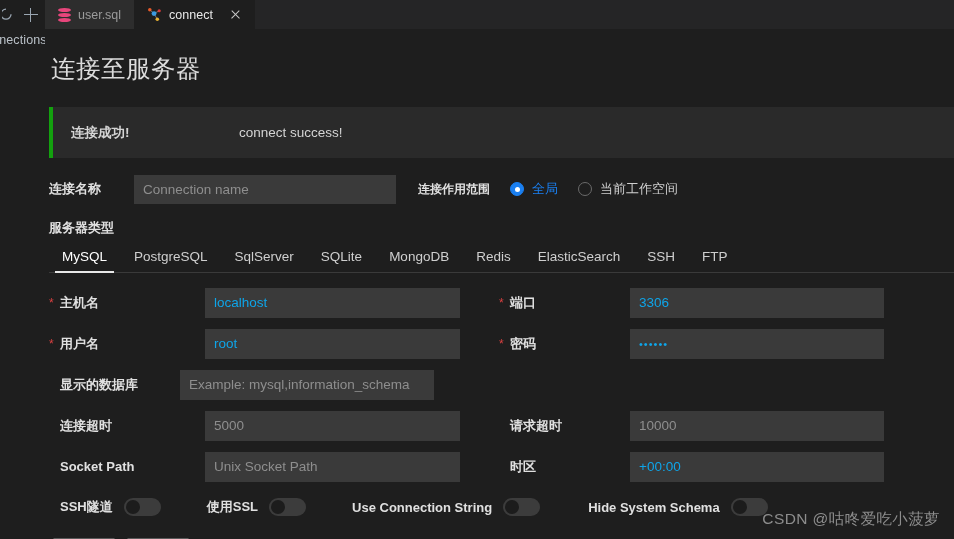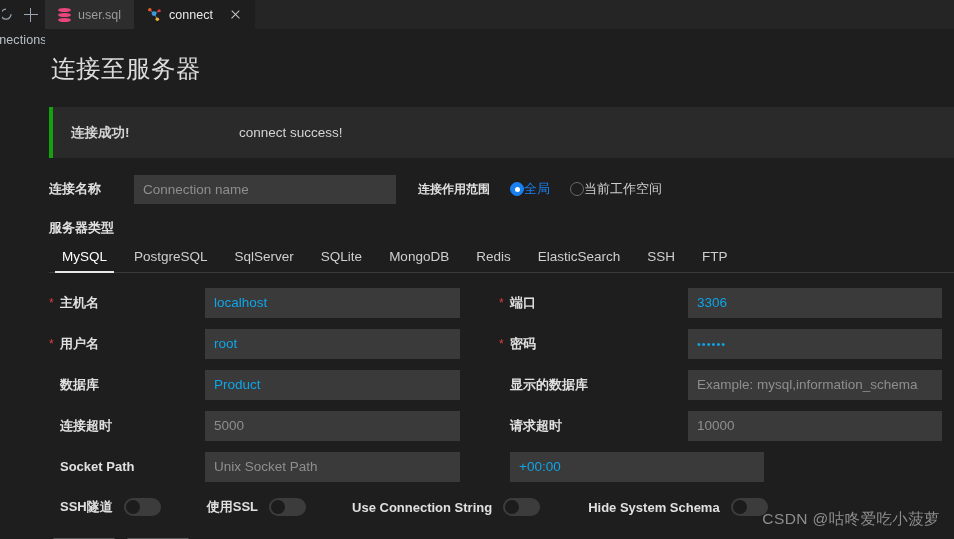--- a/index.html
+++ b/index.html
@@ -103,21 +103,21 @@
   .inp {
     background: #3a3a3a; border: none; outline: none; height: 29px;
     color: #0ea5e9; font-size: 13.5px; padding: 0 9px;
     font-family: "Liberation Sans", "DejaVu Sans", sans-serif;
   }
   .inp::placeholder { color: #8e8e8e; }
   .inp-name { width: 262px; }
 
   .scope { display: flex; align-items: center; margin-left: 22px; }
   .scope-lbl { font-size: 12px; font-weight: bold; color: #e0e0e0; }
-  .radio-item { display: flex; align-items: center; margin-left: 20px; cursor: pointer; justify-content: space-between; }
+  .radio-item { display: flex; align-items: center; gap: 8px; margin-left: 20px; cursor: pointer; justify-content: space-between; }
   .radio {
     width: 14px; height: 14px; border-radius: 50%; border: 1px solid #6a6a6a;
     display: flex; align-items: center; justify-content: center; flex: 0 0 auto;
   }
   .radio.on { border-color: #1a7ff0; background: #1a7ff0; }
   .radio.on::after {
     content: ""; width: 5px; height: 5px; border-radius: 50%; background: #fff;
   }
   .radio-label { font-size: 13px; color: #cfcfcf; }
   .radio-item.on .radio-label { color: #1a7ff0; }
@@ -141,21 +141,21 @@
   .frow { display: flex; align-items: center; height: 31px; margin-bottom: 10px; }
   .fcell { display: flex; align-items: center; }
   .fcell.left { width: 450px; flex: 0 0 auto; }
   .fcell.right { flex: 1; }
   .req { color: #d94040; font-size: 12px; width: 11px; flex: 0 0 auto; }
   .req.empty { visibility: hidden; }
   .flbl {
     font-size: 13px; font-weight: bold; color: #e0e0e0;
     width: 145px; flex: 0 0 auto;
   }
-  .flbl.r { width: 178px; }
+  .flbl.r { width: 120px; }
   .finp { width: 255px; height: 30px; }
   .finp.r { width: 254px; }
 
   .toggles { display: flex; align-items: center; height: 30px; margin-top: 2px; }
   .tgwrap { display: flex; align-items: center; }
   .tglbl { font-size: 13px; font-weight: bold; color: #e0e0e0; }
   .switch {
     width: 37px; height: 18px; border-radius: 9px; background: #3c3c3c;
     position: relative; margin-left: 11px; cursor: pointer; flex: 0 0 auto;
   }
@@ -282,25 +282,20 @@
             <input class="inp finp" type="text" value="root" style="">
           </div>
           <div class="fcell right">
             <span class="req">*</span>
             <span class="flbl r">密码</span>
             <input class="inp finp r" type="text" style="font-size: 11px; letter-spacing: 1px;" value="••••••">
           </div>
         </div>
 
         <div class="frow">
-          <div class="fcell left">
-            <span class="req empty">*</span>
-            <span class="flbl">数据库</span>
-            <input class="inp finp" type="text" value="Product" style="">
-          </div>
           <div class="fcell right">
             <span class="req empty">*</span>
             <span class="flbl r">显示的数据库</span>
             <input class="inp finp r" type="text" placeholder="Example: mysql,information_schema" style="">
           </div>
         </div>
 
         <div class="frow">
           <div class="fcell left">
             <span class="req empty">*</span>
@@ -315,20 +310,21 @@
         </div>
 
         <div class="frow">
           <div class="fcell left">
             <span class="req empty">*</span>
             <span class="flbl">Socket Path</span>
             <input class="inp finp" type="text" placeholder="Unix Socket Path" style="">
           </div>
           <div class="fcell right">
             <span class="req empty">*</span>
+            <span class="flbl r">时区</span>
             <input class="inp finp r" type="text" value="+00:00" style="">
           </div>
         </div>
 
       </div>
 
       <div class="toggles">
         <div class="tgwrap" style="margin-left:11px;">
           <span class="tglbl">SSH隧道</span>
           <span class="switch"></span>

